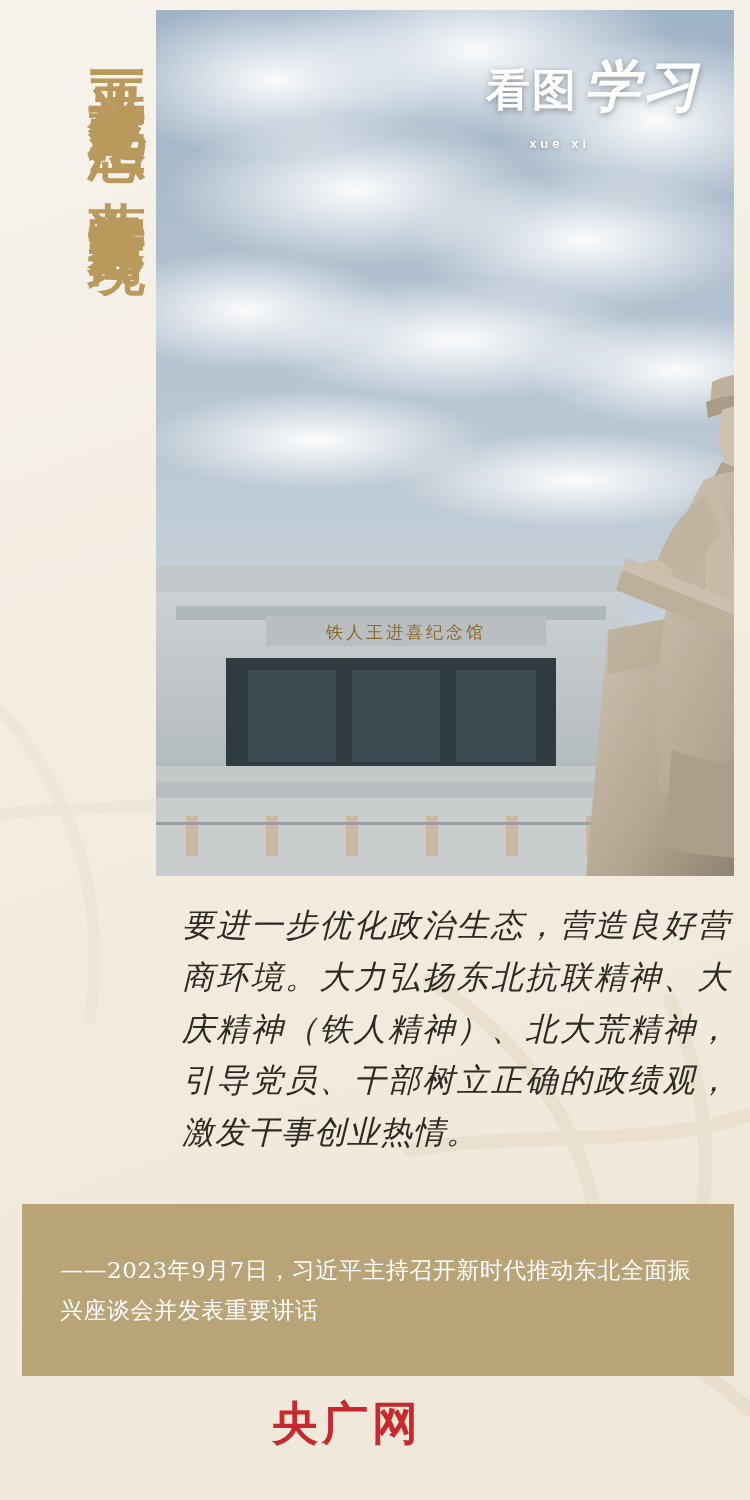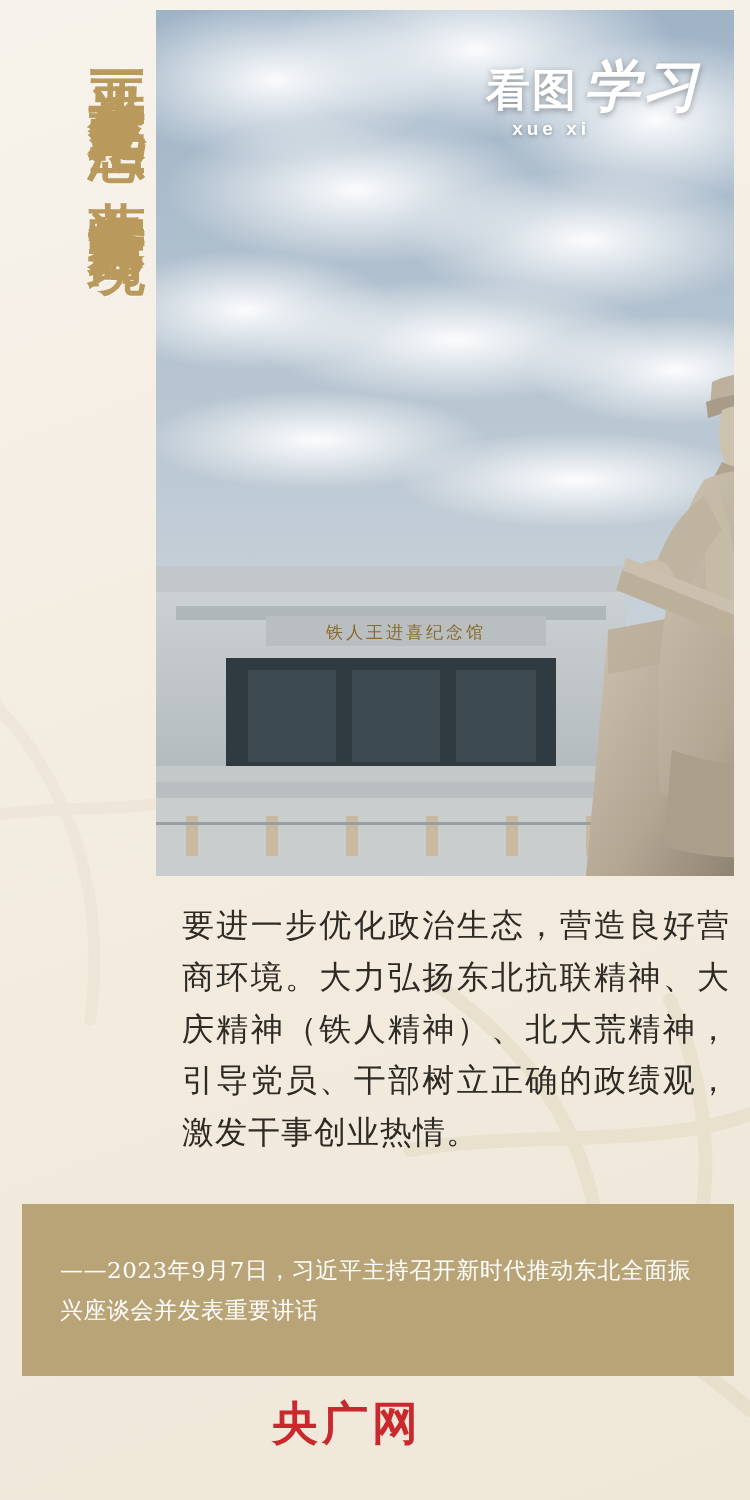--- a/index.html
+++ b/index.html
@@ -82,41 +82,42 @@
     letter-spacing: 2px;
     line-height: 1;
     text-shadow: 0 2px 6px rgba(0,0,0,0.35);
   }
   .logo-main .cursive {
     font-style: italic;
     font-size: 56px;
     margin-left: 6px;
   }
   .logo-sub {
-    margin-top: 0;
+    margin-top: 18px;
     font-family: "Liberation Sans", sans-serif;
-    font-size: 19px;
+    font-size: 13px;
     letter-spacing: 4px;
     font-weight: bold;
     text-shadow: 0 1px 4px rgba(0,0,0,0.35);
     padding-right: 110px;
   }
 
   
   .quote {
     position: absolute;
     left: 182px;
     top: 900px;
     width: 548px;
     font-family: "DejaVu Serif", "Liberation Serif", serif;
     font-size: 32px;
     line-height: 1.62;
     color: #2e2a24;
     letter-spacing: 1px;
     text-align: justify;
+    font-style: italic;
   }
 
   
   .source-bar {
     position: absolute;
     left: 22px;
     top: 1204px;
     width: 712px;
     height: 172px;
     background: #b9a478;

